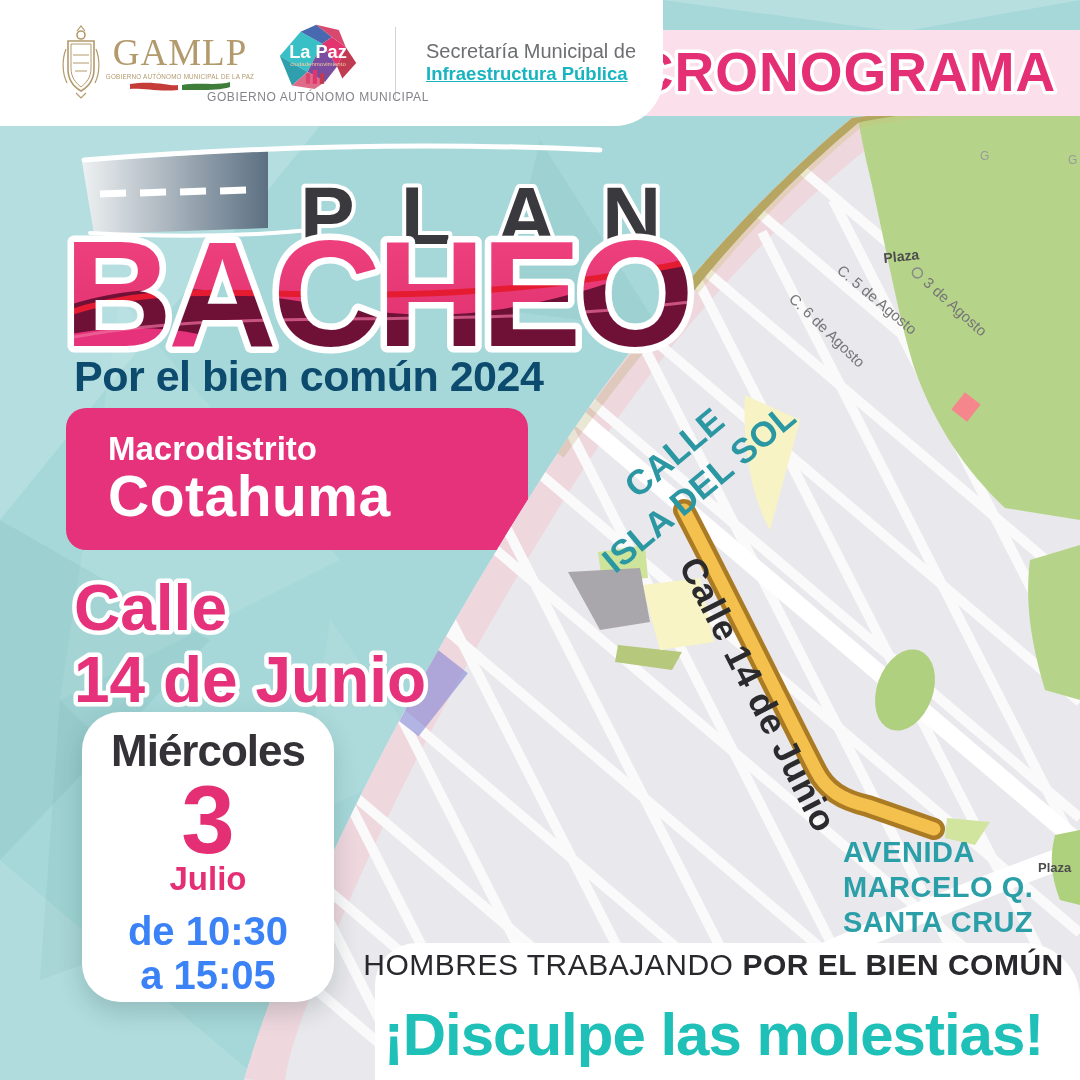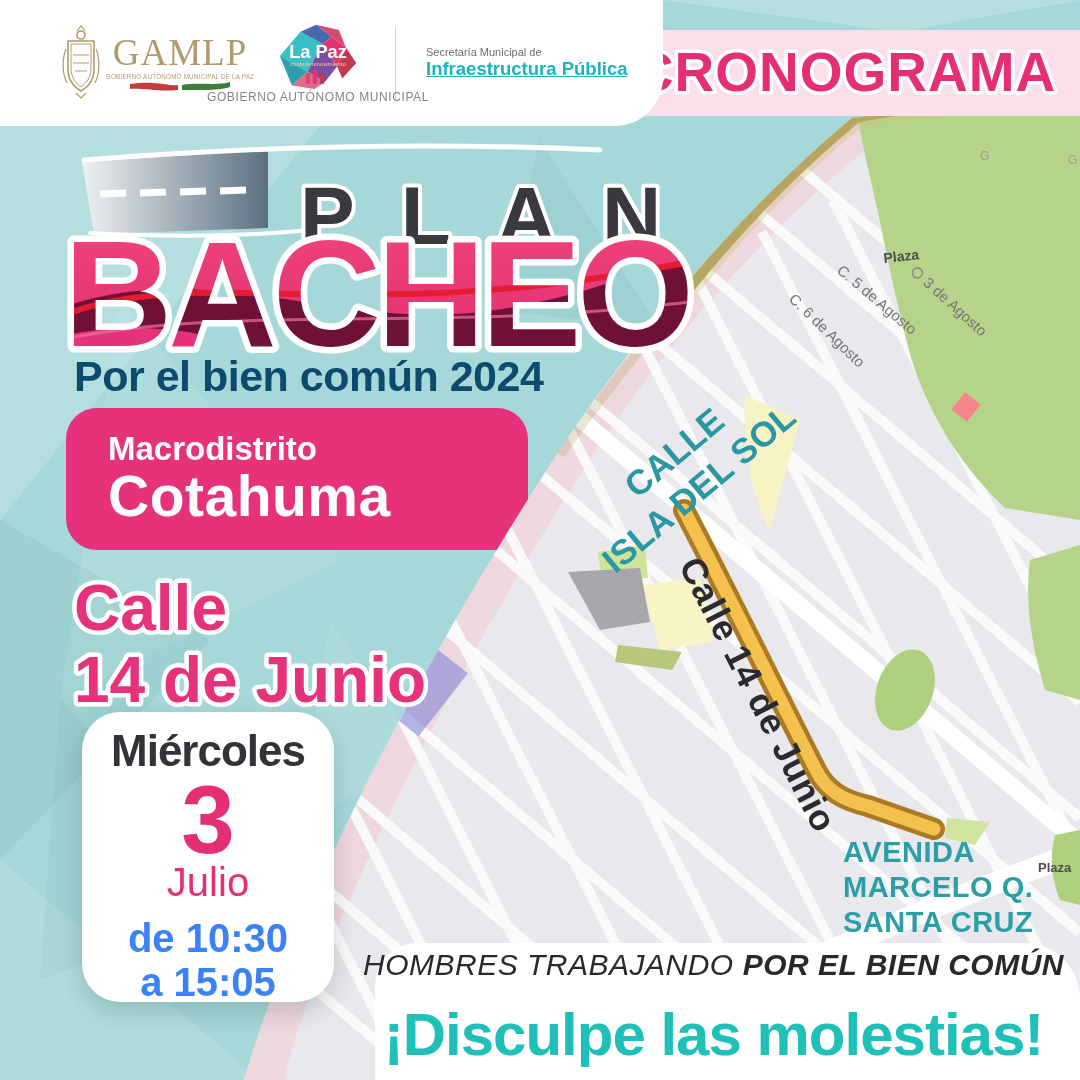--- a/index.html
+++ b/index.html
@@ -5,21 +5,21 @@
   html,body{margin:0;padding:0;background:#777;}
   #canvas{position:relative;width:1080px;height:1080px;overflow:hidden;
           background:#a6d8d9;font-family:"Liberation Sans",sans-serif;}
   #canvas *{box-sizing:border-box;}
   svg text{font-family:"Liberation Sans",sans-serif;}
 
   .facets{position:absolute;inset:0;z-index:0;}
 
   
   .district-box{position:absolute;left:66px;top:408px;width:462px;height:142px;
-      background:#e5327b;border-radius:31px;z-index:1;display:flex;flex-direction:column;
+      background:#e5327b;border-radius:20px;z-index:1;display:flex;flex-direction:column;
       justify-content:center;padding-left:42px;color:#fff;}
   .district-label{font-size:33px;font-weight:bold;line-height:1.1;}
   .district-name{font-size:57px;font-weight:bold;line-height:1.05;letter-spacing:.5px;}
 
   .map{position:absolute;inset:0;z-index:2;}
 
   
   .band{position:absolute;left:638px;top:30px;width:442px;height:86px;
         background:#fbe0ec;z-index:3;}
 
@@ -27,47 +27,47 @@
 
   .tagline{position:absolute;left:74px;top:352px;width:520px;z-index:5;
       font-size:43px;font-weight:bold;color:#0c4a6e;letter-spacing:-.5px;}
 
   
   .date-card{position:absolute;left:82px;top:712px;width:252px;height:290px;
       background:#fff;border-radius:38px;z-index:6;display:flex;flex-direction:column;
       align-items:center;box-shadow:0 10px 24px rgba(30,60,60,.20);}
   .day{font-size:44px;font-weight:bold;color:#343237;letter-spacing:-1px;margin-top:14px;}
   .date-num{font-size:96px;font-weight:bold;color:#e52f75;line-height:.92;}
-  .month{font-size:40px;font-weight:normal;color:#e52f75;margin-top:-4px;}
+  .month{font-size:33px;font-weight:bold;color:#e52f75;margin-top:-4px;}
   .time{font-size:40px;font-weight:bold;color:#3b82f6;line-height:1.08;}
   .time.first{margin-top:12px;}
 
   
   .footer-card{position:absolute;left:375px;top:943px;right:0;bottom:0;background:#fff;
       border-radius:42px 56px 0 0;z-index:6;display:flex;flex-direction:column;
       align-items:center;justify-content:center;padding:4px 46px 10px 18px;}
-  .footer-line1{font-size:30px;color:#29282d;letter-spacing:.5px;white-space:nowrap;font-style:italic;}
+  .footer-line1{font-size:30px;color:#29282d;letter-spacing:.5px;white-space:nowrap;}
   .footer-line1 .working{font-weight:normal;}
   .footer-line1 .cause{font-weight:bold;margin-left:9px;}
   .footer-line2{font-size:60px;font-weight:bold;color:#1ec0b7;letter-spacing:-1px;
       margin-top:18px;white-space:nowrap;}
 
   
   .header{position:absolute;left:0;top:0;width:663px;height:126px;background:#fff;
       border-radius:0 0 48px 0;z-index:7;display:flex;align-items:center;gap:17px;}
   .crest{margin-left:58px;}
   .gamlp-block{margin-left:8px;width:102px;display:flex;flex-direction:column;align-items:center;}
   .gamlp-acronym{font-family:"Liberation Serif",serif;font-size:37px;color:#b29a6c;
       letter-spacing:1px;line-height:1;}
   .gamlp-sub{font-size:6.3px;color:#b29a6c;letter-spacing:.2px;white-space:nowrap;margin-top:2px;}
   .lapaz-block{margin-left:22px;width:96px;position:relative;display:flex;flex-direction:column;align-items:center;}
   .lapaz-gov{font-size:12px;color:#84848a;letter-spacing:.6px;white-space:nowrap;margin-top:1px;}
   .divider{width:1px;height:72px;background:#d4d4d6;margin-left:12px;}
   .secretariat{margin-left:13px;display:flex;flex-direction:column;}
-  .sec-1{font-size:11px;color:#6d6e71;line-height:1.15;}
+  .sec-1{font-size:20px;color:#6d6e71;line-height:1.15;}
   .sec-2{font-size:18.5px;font-weight:bold;color:#18b5c0;line-height:1.2;text-decoration:underline;}
 </style>
 </head>
 <body>
 
 <div id="canvas">
 
   <svg class="facets" viewBox="0 0 1080 1080">
     <polygon points="0,126 320,126 0,520" fill="#ffffff" opacity="0.16"></polygon>
     <polygon points="0,520 210,640 0,860" fill="#0a5a5a" opacity="0.06"></polygon>

